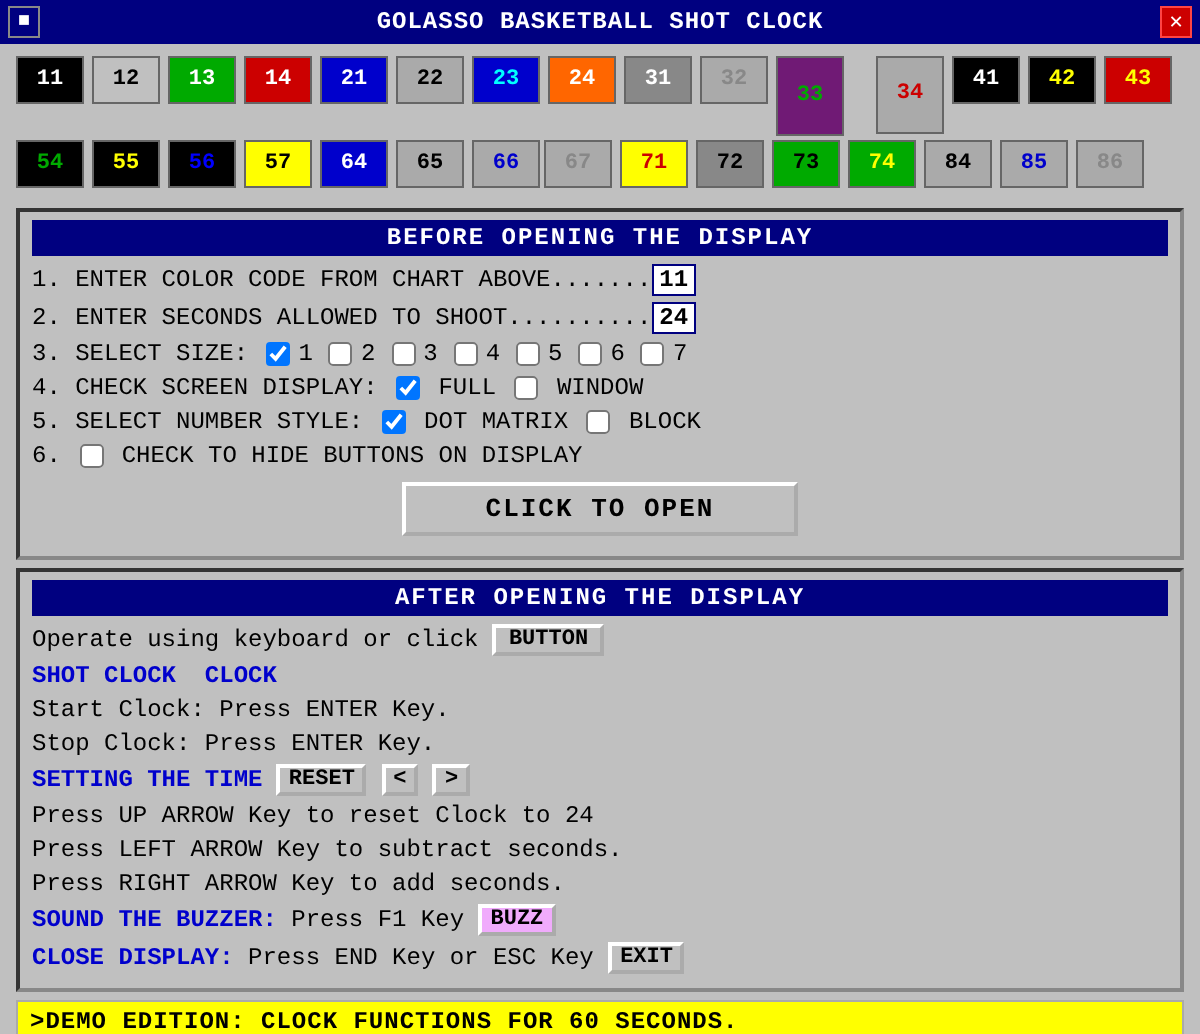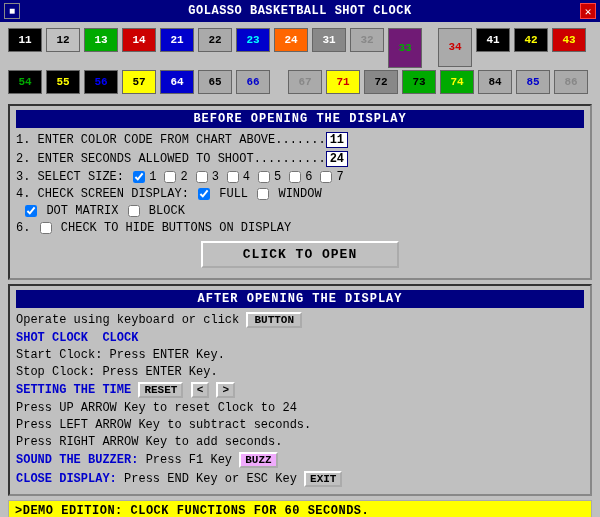--- a/index.html
+++ b/index.html
@@ -213,21 +213,21 @@
         <div class="color-cell" style="background: rgb(0, 0, 0); color: rgb(255, 255, 0); border: 1px solid rgb(102, 102, 102); width: 34px; height: 24px; font-size: 11px; font-weight: bold; margin-right: 2px;">42</div>
         <div class="color-cell" style="background: rgb(204, 0, 0); color: rgb(255, 255, 0); border: 1px solid rgb(102, 102, 102); width: 34px; height: 24px; font-size: 11px; font-weight: bold; margin-right: 2px;">43</div>
       </div>
     <div class="color-row" style="margin-top:2px;" id="chart-row-1">
         <div class="color-cell" style="background: rgb(0, 0, 0); color: rgb(0, 170, 0); border: 1px solid rgb(102, 102, 102); width: 34px; height: 24px; font-size: 11px; font-weight: bold; margin-right: 2px;">54</div>
         <div class="color-cell" style="background: rgb(0, 0, 0); color: rgb(255, 255, 0); border: 1px solid rgb(102, 102, 102); width: 34px; height: 24px; font-size: 11px; font-weight: bold; margin-right: 2px;">55</div>
         <div class="color-cell" style="background: rgb(0, 0, 0); color: rgb(0, 0, 255); border: 1px solid rgb(102, 102, 102); width: 34px; height: 24px; font-size: 11px; font-weight: bold; margin-right: 2px;">56</div>
         <div class="color-cell" style="background: rgb(255, 255, 0); color: rgb(0, 0, 0); border: 1px solid rgb(102, 102, 102); width: 34px; height: 24px; font-size: 11px; font-weight: bold; margin-right: 2px;">57</div>
         <div class="color-cell" style="background: rgb(0, 0, 204); color: rgb(255, 255, 255); border: 1px solid rgb(102, 102, 102); width: 34px; height: 24px; font-size: 11px; font-weight: bold; margin-right: 2px;">64</div>
         <div class="color-cell" style="background: rgb(170, 170, 170); color: rgb(0, 0, 0); border: 1px solid rgb(102, 102, 102); width: 34px; height: 24px; font-size: 11px; font-weight: bold; margin-right: 2px;">65</div>
-        <div class="color-cell" style="background: rgb(170, 170, 170); color: rgb(0, 0, 204); border: 1px solid rgb(102, 102, 102); width: 34px; height: 24px; font-size: 11px; font-weight: bold; margin-right: 16px;">66</div>
+        <div class="color-cell" style="background: rgb(170, 170, 170); color: rgb(0, 0, 204); border: 1px solid rgb(102, 102, 102); width: 34px; height: 24px; font-size: 11px; font-weight: bold; margin-right: 0;">66</div>
         <div class="color-cell" style="background: rgb(170, 170, 170); color: rgb(136, 136, 136); border: 1px solid rgb(102, 102, 102); width: 34px; height: 24px; font-size: 11px; font-weight: bold; margin-right: 2px;">67</div>
         <div class="color-cell" style="background: rgb(255, 255, 0); color: rgb(204, 0, 0); border: 1px solid rgb(102, 102, 102); width: 34px; height: 24px; font-size: 11px; font-weight: bold; margin-right: 2px;">71</div>
         <div class="color-cell" style="background: rgb(136, 136, 136); color: rgb(0, 0, 0); border: 1px solid rgb(102, 102, 102); width: 34px; height: 24px; font-size: 11px; font-weight: bold; margin-right: 2px;">72</div>
         <div class="color-cell" style="background: rgb(0, 170, 0); color: rgb(0, 0, 0); border: 1px solid rgb(102, 102, 102); width: 34px; height: 24px; font-size: 11px; font-weight: bold; margin-right: 2px;">73</div>
         <div class="color-cell" style="background: rgb(0, 170, 0); color: rgb(255, 255, 0); border: 1px solid rgb(102, 102, 102); width: 34px; height: 24px; font-size: 11px; font-weight: bold; margin-right: 2px;">74</div>
         <div class="color-cell" style="background: rgb(170, 170, 170); color: rgb(0, 0, 0); border: 1px solid rgb(102, 102, 102); width: 34px; height: 24px; font-size: 11px; font-weight: bold; margin-right: 2px;">84</div>
         <div class="color-cell" style="background: rgb(170, 170, 170); color: rgb(0, 0, 204); border: 1px solid rgb(102, 102, 102); width: 34px; height: 24px; font-size: 11px; font-weight: bold; margin-right: 2px;">85</div>
         <div class="color-cell" style="background: rgb(170, 170, 170); color: rgb(136, 136, 136); border: 1px solid rgb(102, 102, 102); width: 34px; height: 24px; font-size: 11px; font-weight: bold; margin-right: 2px;">86</div>
       </div>
   </div>
@@ -267,21 +267,21 @@
 
     <div class="instruction-row row-flex">
       <span>4.  CHECK SCREEN DISPLAY:</span>&nbsp;
       <input type="checkbox" checked="" style="">&nbsp;
       <span>FULL</span>&nbsp;
       <input type="checkbox" style="">&nbsp;
       <span>WINDOW</span>
     </div>
 
     <div class="instruction-row row-flex">
-      &nbsp;
+      <span>5.  SELECT NUMBER STYLE:</span>&nbsp;
       <input type="checkbox" checked="" style="">&nbsp;
       <span>DOT MATRIX</span>&nbsp;
       <input type="checkbox" style="">&nbsp;
       <span>BLOCK</span>
     </div>
 
     <div class="instruction-row row-flex">
       <span>6.</span>&nbsp;
       <input type="checkbox" style="">&nbsp;
       <span>CHECK TO HIDE BUTTONS ON DISPLAY</span>

